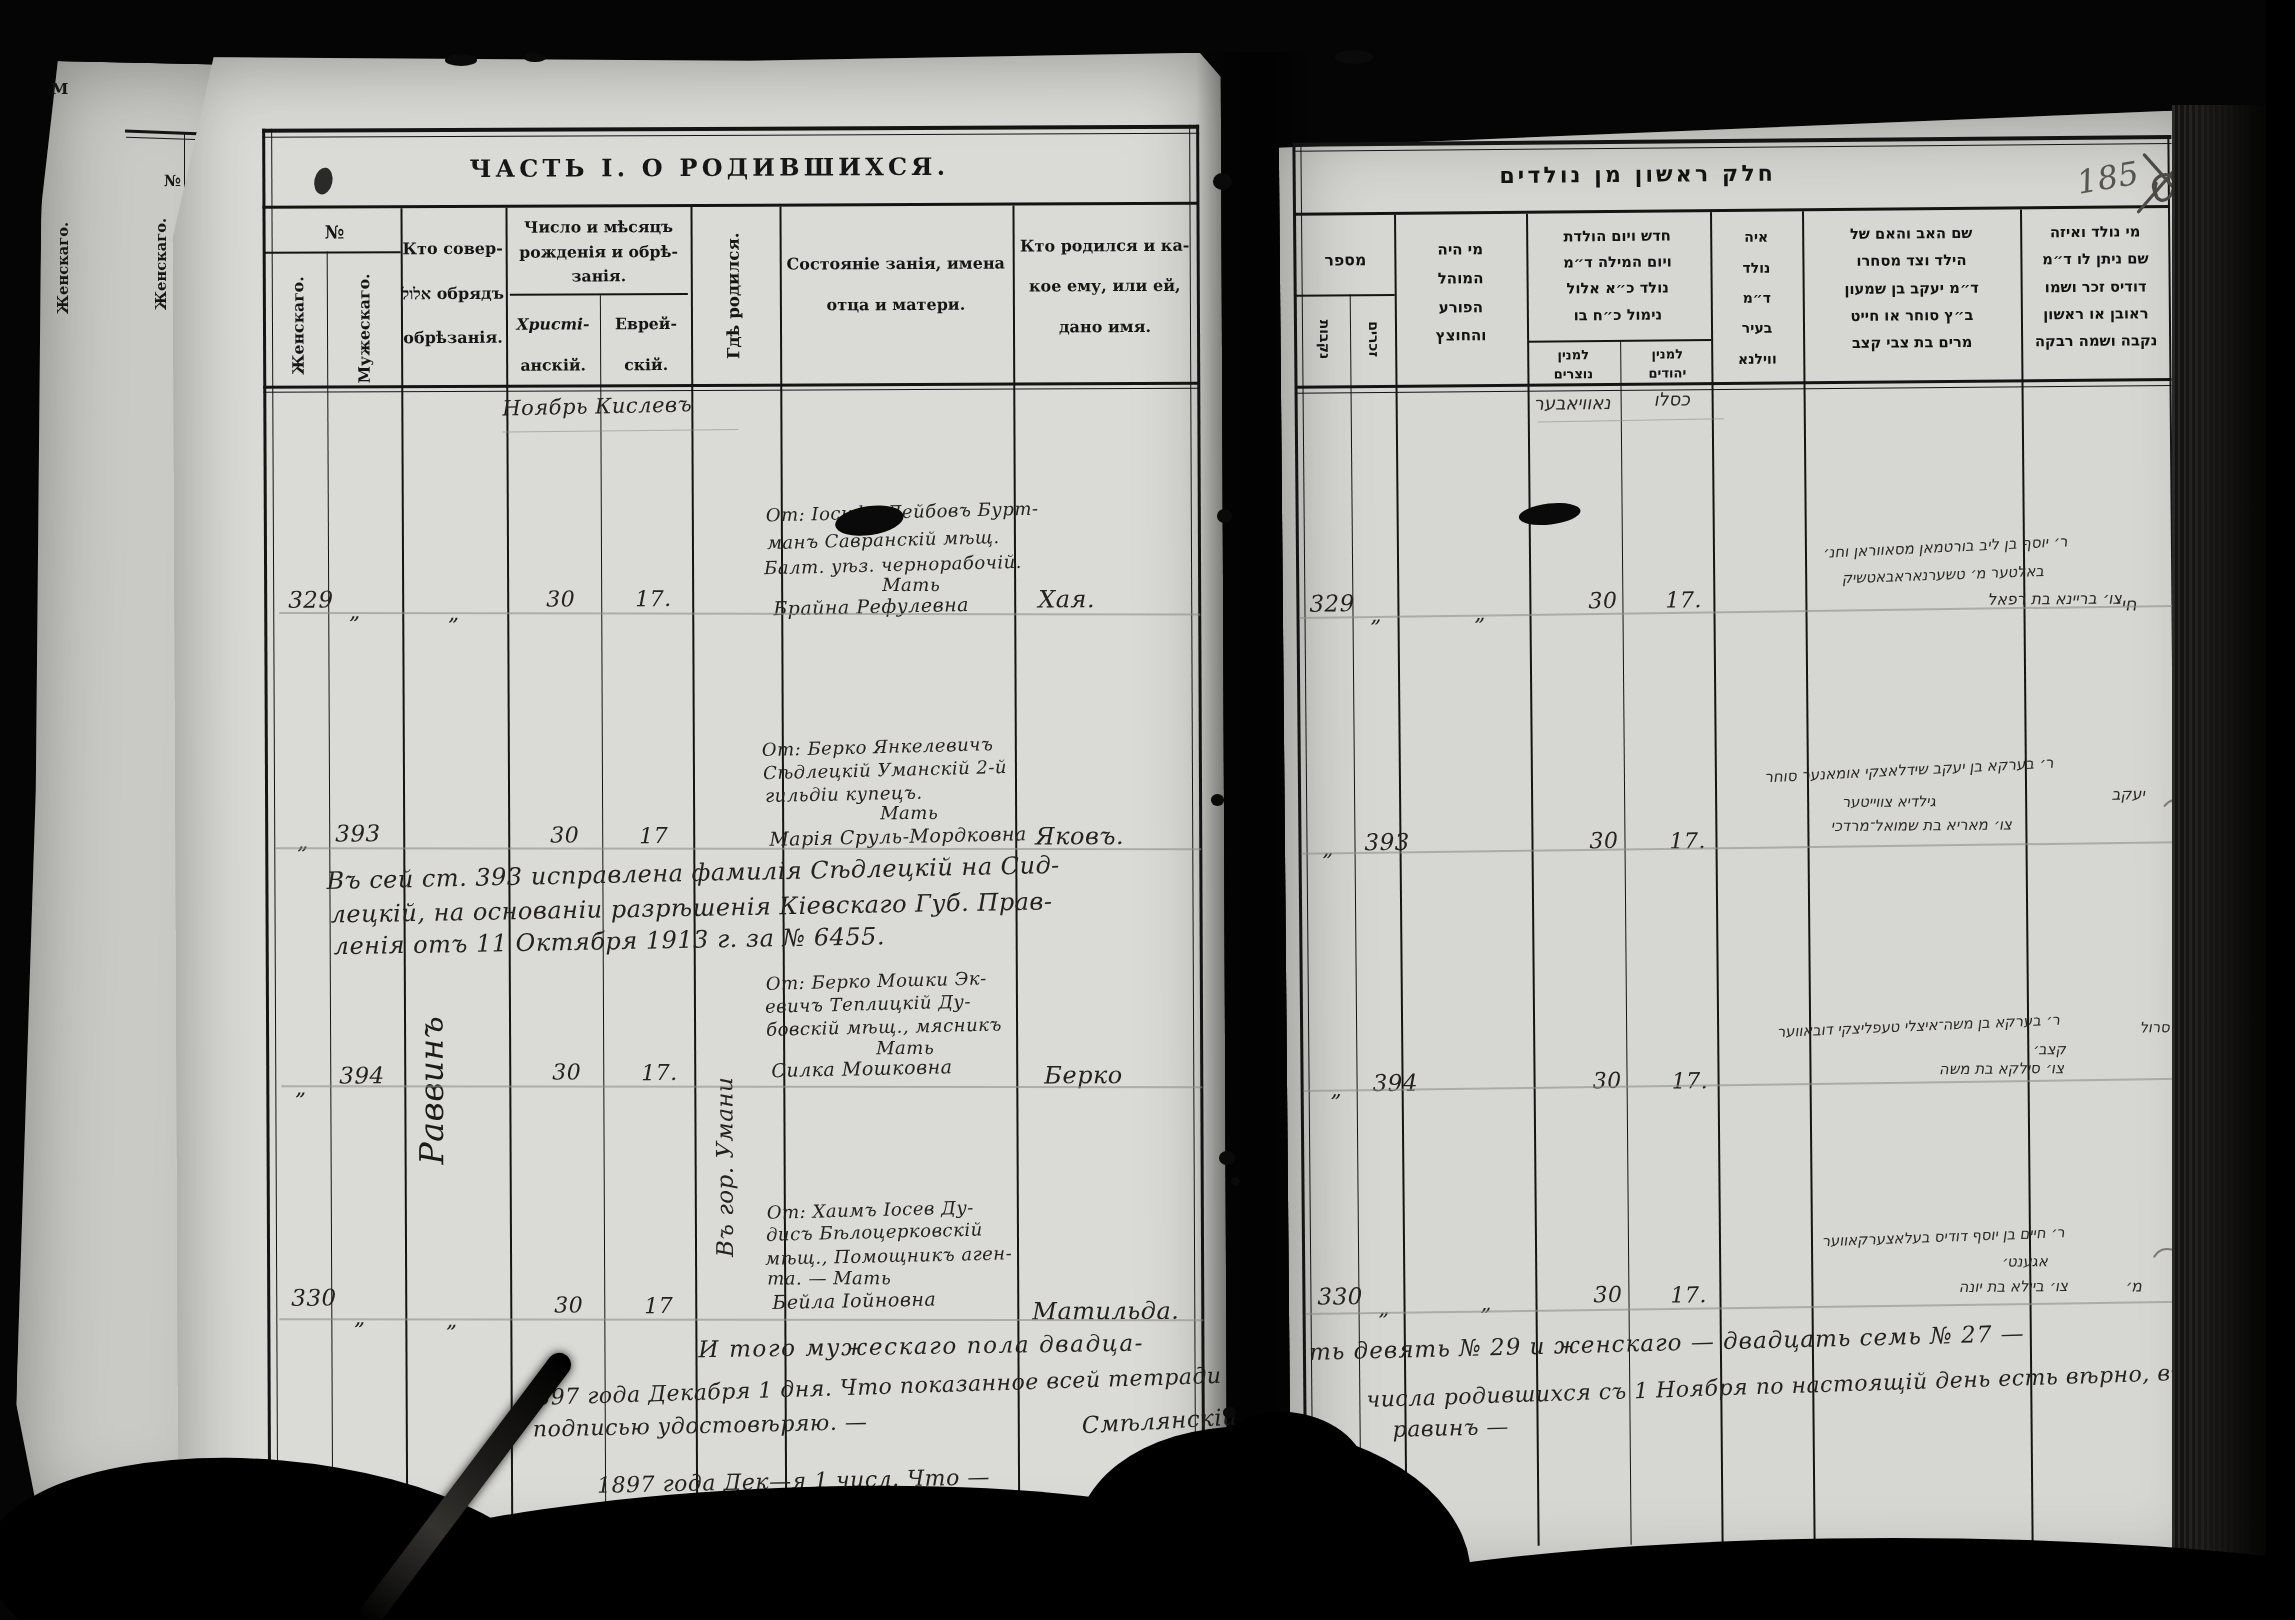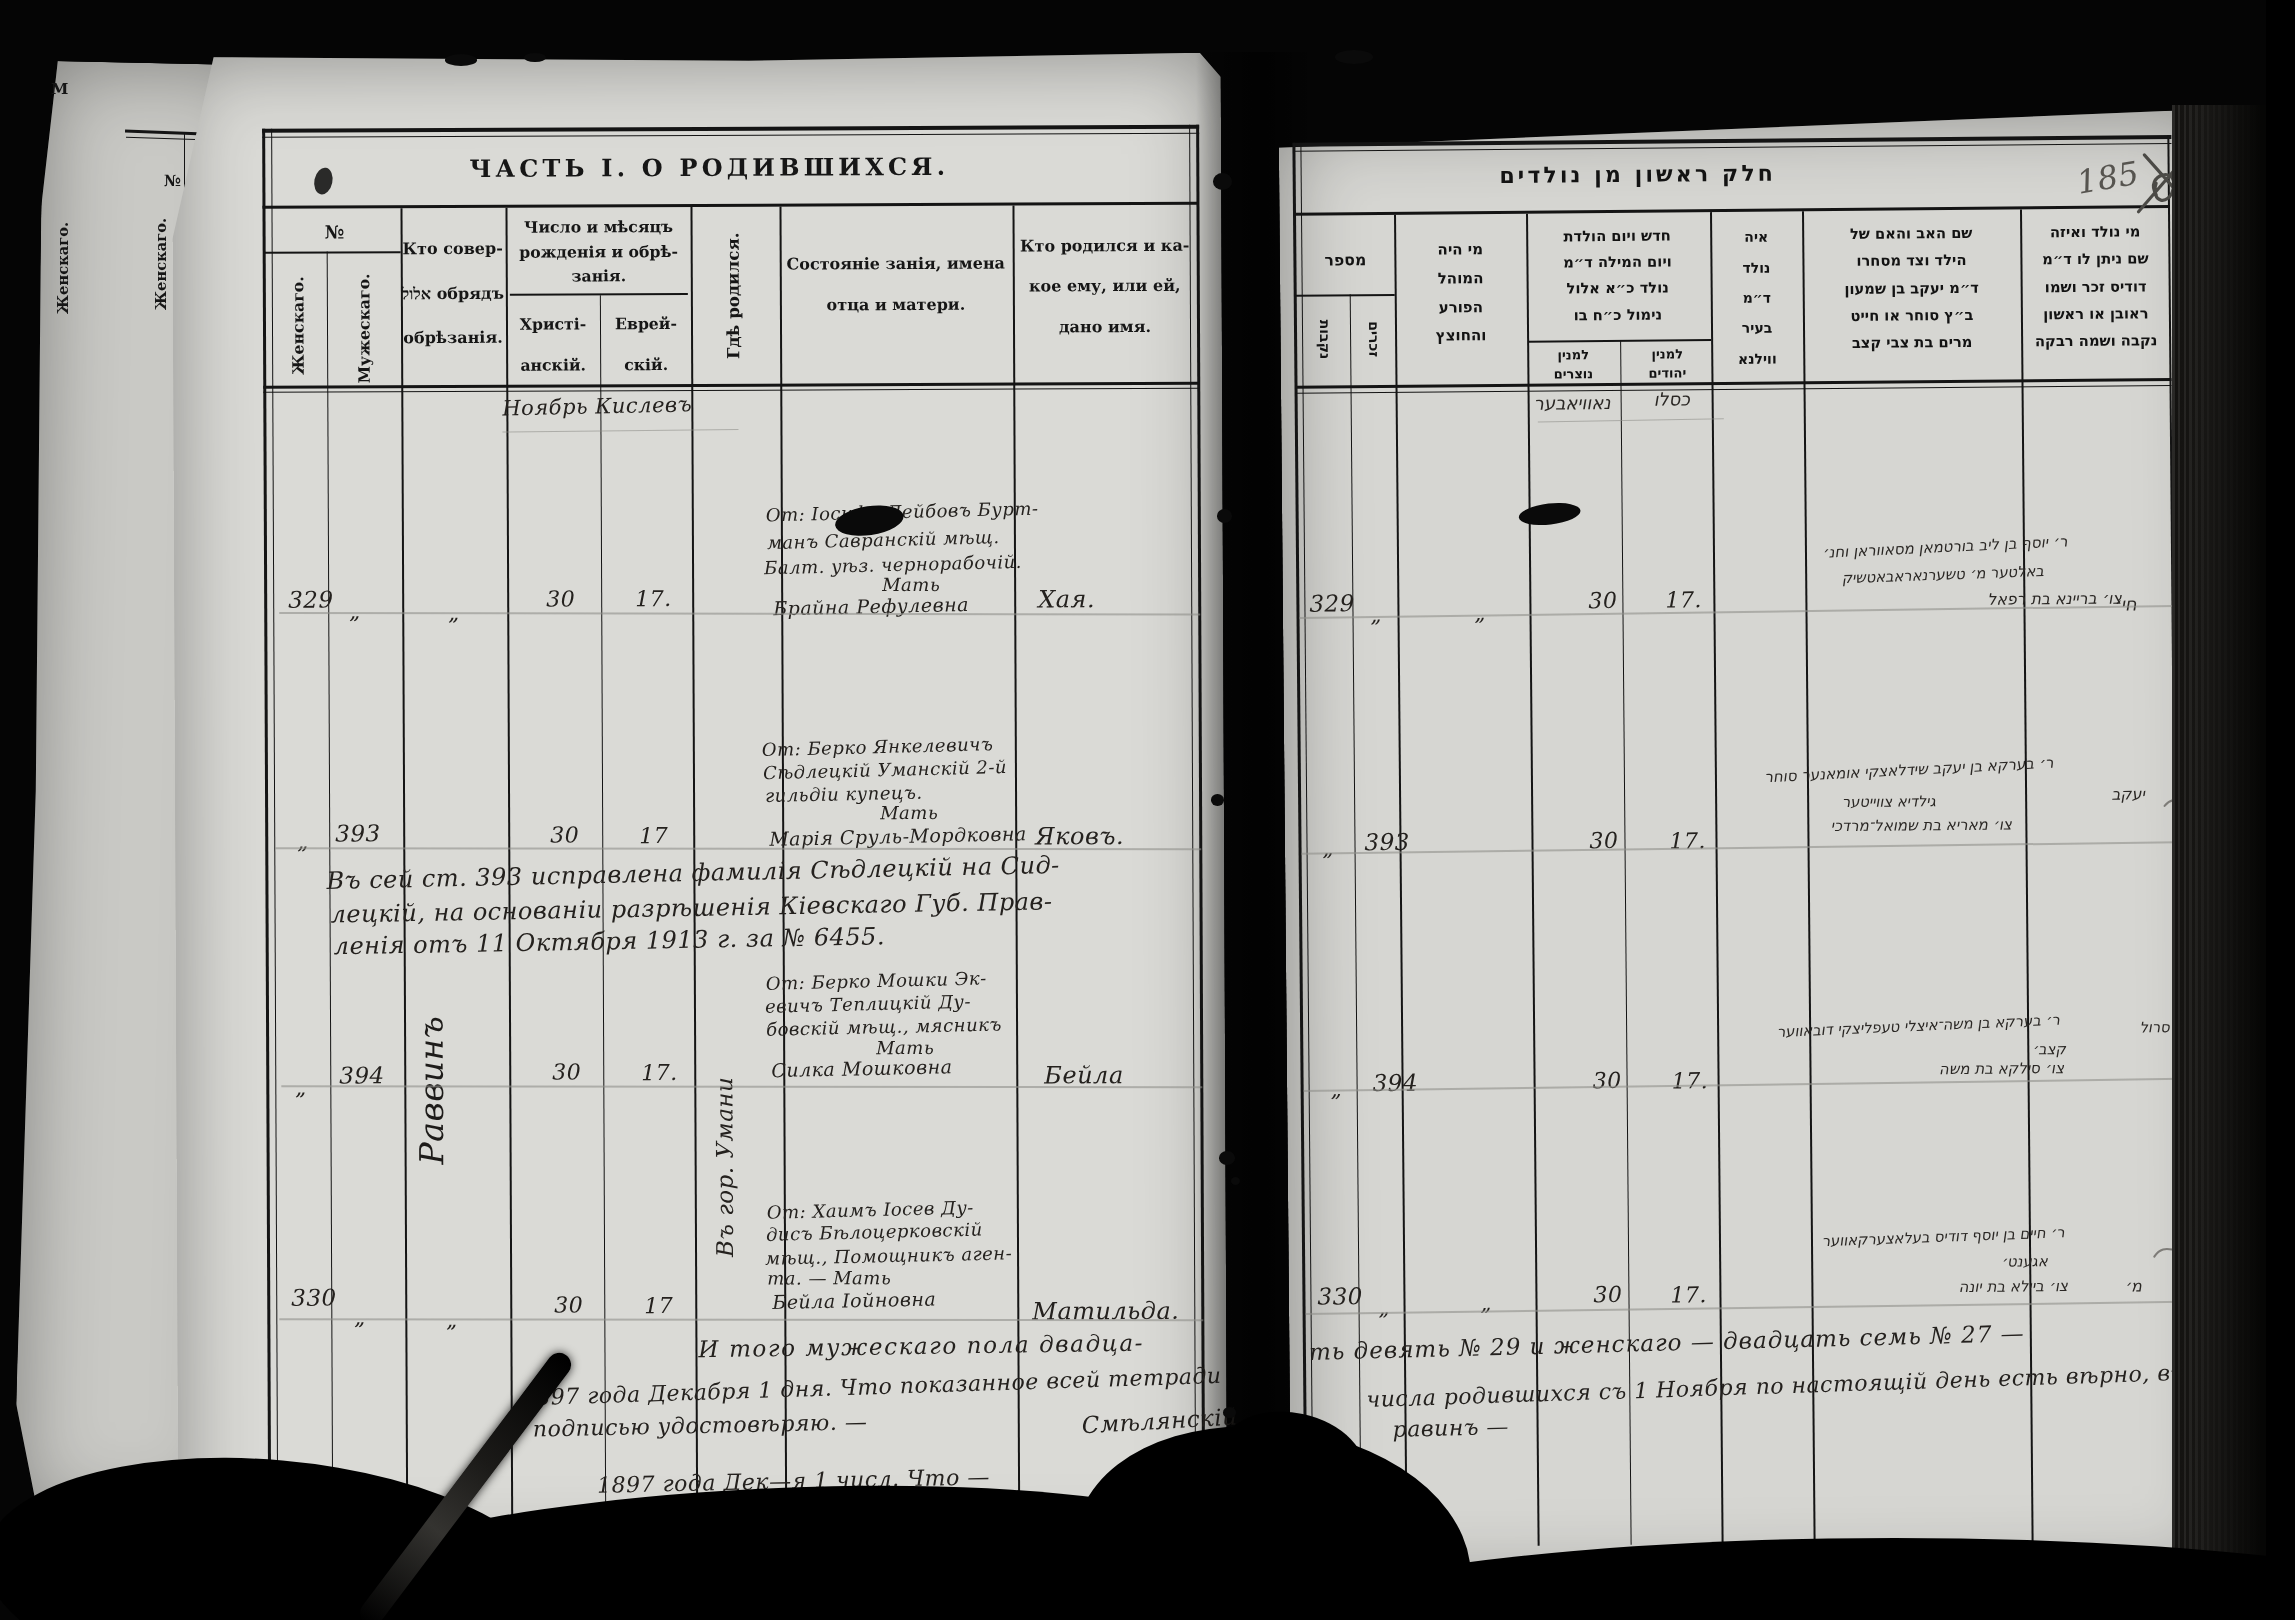--- a/index.html
+++ b/index.html
@@ -74,21 +74,21 @@
 
     <div class="print abs cx" style="left:337px;top:220px;font-size:18px;">№</div>
     <div class="vrot print" style="left:300px;top:324px;font-size:15.7px;">Женскаго.</div>
     <div class="vrot print" style="left:366px;top:327px;font-size:15.7px;">Мужескаго.</div>
     <div class="print abs cx" style="left:455px;top:238px;font-size:16px;">Кто совер-</div>
     <div class="print abs cx" style="left:455px;top:283px;font-size:16px;">אלול обрядъ</div>
     <div class="print abs cx" style="left:455px;top:327px;font-size:16px;">обрѣзанія.</div>
     <div class="print abs cx" style="left:601px;top:217px;font-size:15.7px;">Число и мѣсяцъ</div>
     <div class="print abs cx" style="left:601px;top:242px;font-size:15.7px;">рожденія и обрѣ-</div>
     <div class="print abs cx" style="left:601px;top:266px;font-size:15.7px;">занія.</div>
-    <div class="print abs cx" style="left:555px;top:314px;font-size:15.7px;">Христі-</div>
+    <div class="print abs cx" style="left:555px;top:314px;font-size:15.7px;font-style:italic;">Христі-</div>
     <div class="print abs cx" style="left:555px;top:355px;font-size:15.7px;">анскій.</div>
     <div class="print abs cx" style="left:648px;top:314px;font-size:15.7px;">Еврей-</div>
     <div class="print abs cx" style="left:648px;top:355px;font-size:15.7px;">скій.</div>
     <div class="vrot print" style="left:735px;top:296px;font-size:16.7px;">Гдѣ родился.</div>
     <div class="print abs cx" style="left:898px;top:255px;font-size:16px;">Состояніе занія, имена</div>
     <div class="print abs cx" style="left:898px;top:296px;font-size:16px;">отца и матери.</div>
     <div class="print abs cx" style="left:1107px;top:238px;font-size:16px;">Кто родился и ка-</div>
     <div class="print abs cx" style="left:1107px;top:278px;font-size:16px;">кое ему, или ей,</div>
     <div class="print abs cx" style="left:1107px;top:319px;font-size:16px;">дано имя.</div>
 
@@ -130,21 +130,21 @@
 
     <div class="hw abs" style="left:765px;top:971px;font-size:18px;transform:rotate(-1.2deg);">От: Берко Мошки Эк-</div>
     <div class="hw abs" style="left:764px;top:994px;font-size:18px;transform:rotate(-1.2deg);">евичъ Теплицкій Ду-</div>
     <div class="hw abs" style="left:765px;top:1017px;font-size:18px;transform:rotate(-1deg);">бовскій мѣщ., мясникъ</div>
     <div class="hw abs" style="left:875px;top:1038px;font-size:18px;">Мать</div>
     <div class="hw abs" style="left:770px;top:1058px;font-size:19px;transform:rotate(-1deg);">Силка Мошковна</div>
     <div class="hw abs" style="left:294px;top:1074px;font-size:21px;">„</div>
     <div class="hw abs" style="left:338px;top:1061px;font-size:23px;">394</div>
     <div class="hw abs" style="left:551px;top:1059px;font-size:22px;">30</div>
     <div class="hw abs" style="left:640px;top:1060px;font-size:22px;">17.</div>
-    <div class="hw abs" style="left:1043px;top:1063px;font-size:24px;">Бейла</div>
+    <div class="hw abs" style="left:1043px;top:1063px;font-size:24px;">Берко</div>
     <div class="gray-line" style="left:280px;top:1086px;width:921px;height:1.6px;transform:rotate(.3deg);"></div>
 
     <div class="hw abs" style="left:765px;top:1200px;font-size:18px;transform:rotate(-1.2deg);">От: Хаимъ Іосев Ду-</div>
     <div class="hw abs" style="left:764px;top:1222px;font-size:18px;transform:rotate(-1.2deg);">дисъ Бѣлоцерковскій</div>
     <div class="hw abs" style="left:763px;top:1246px;font-size:18px;transform:rotate(-1deg);">мѣщ., Помощникъ аген-</div>
     <div class="hw abs" style="left:765px;top:1268px;font-size:18px;">та. —    Мать</div>
     <div class="hw abs" style="left:770px;top:1290px;font-size:19px;transform:rotate(-1deg);">Бейла Іойновна</div>
     <div class="hw abs" style="left:289px;top:1283px;font-size:23px;">330</div>
     <div class="hw abs" style="left:352px;top:1304px;font-size:21px;">„</div>
     <div class="hw abs" style="left:444px;top:1307px;font-size:21px;">„</div>

